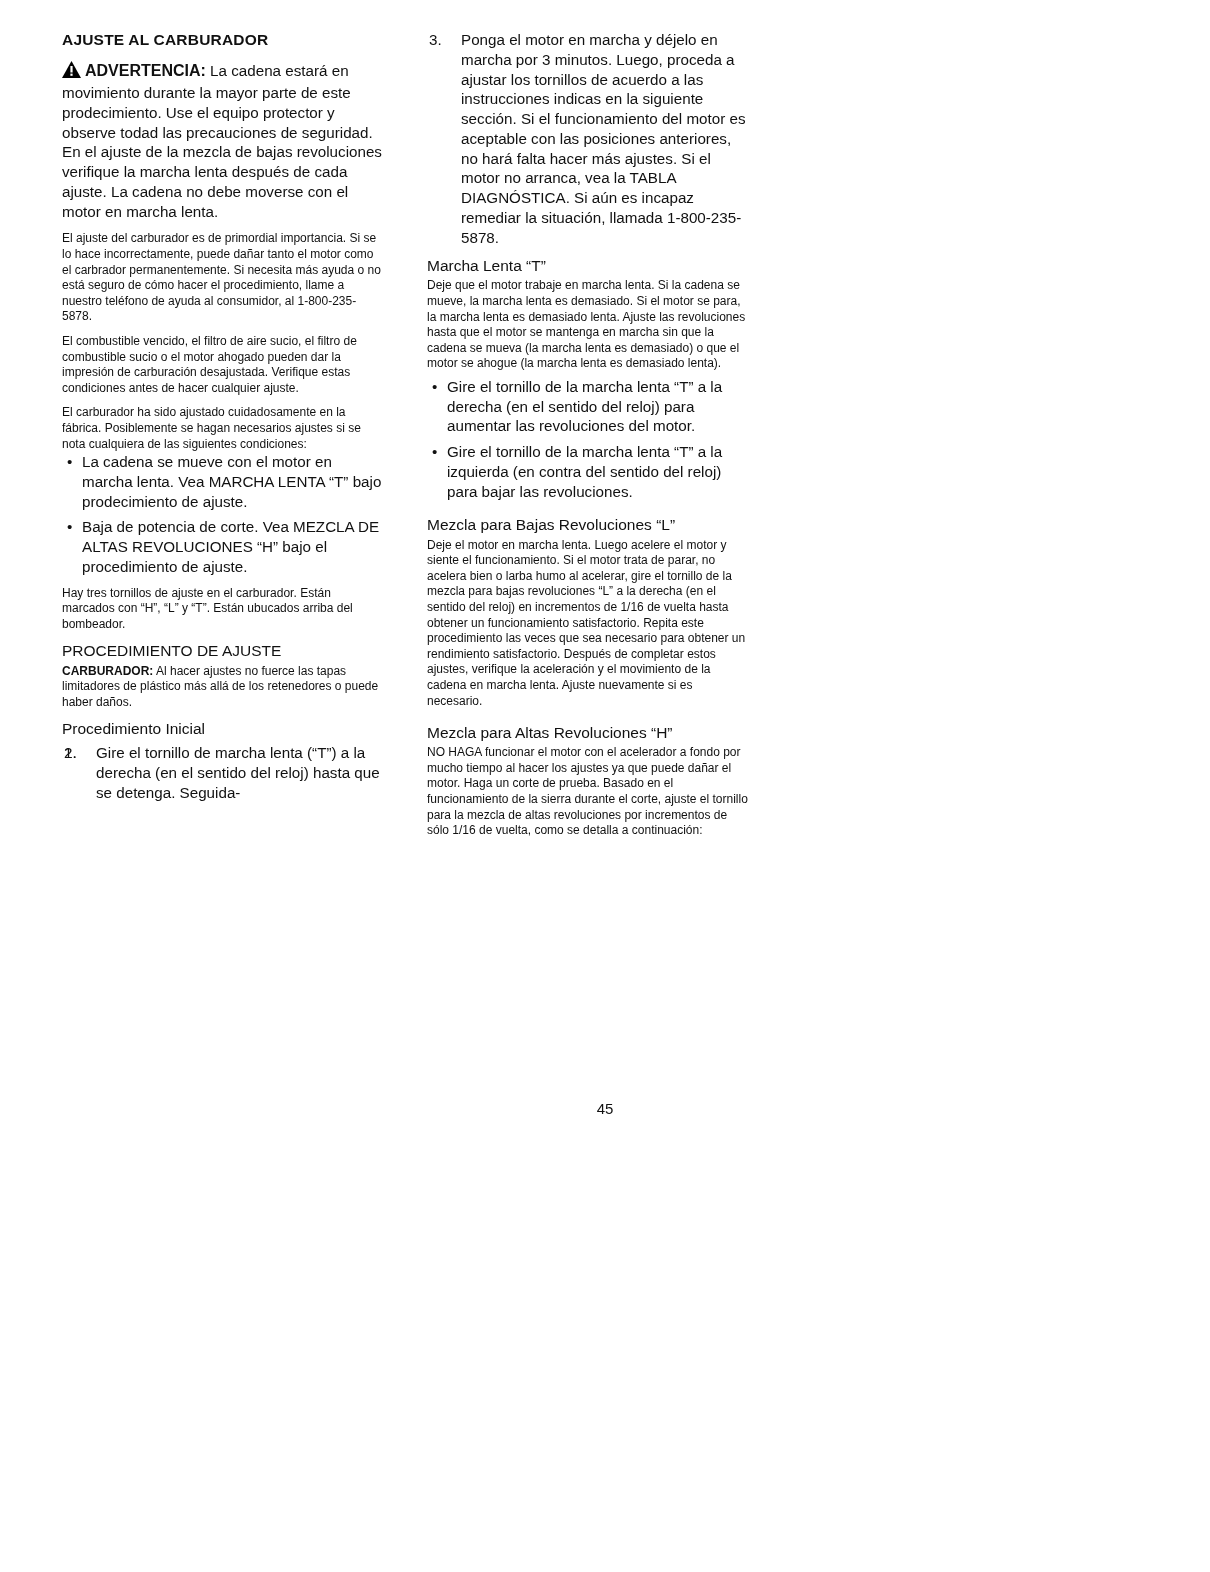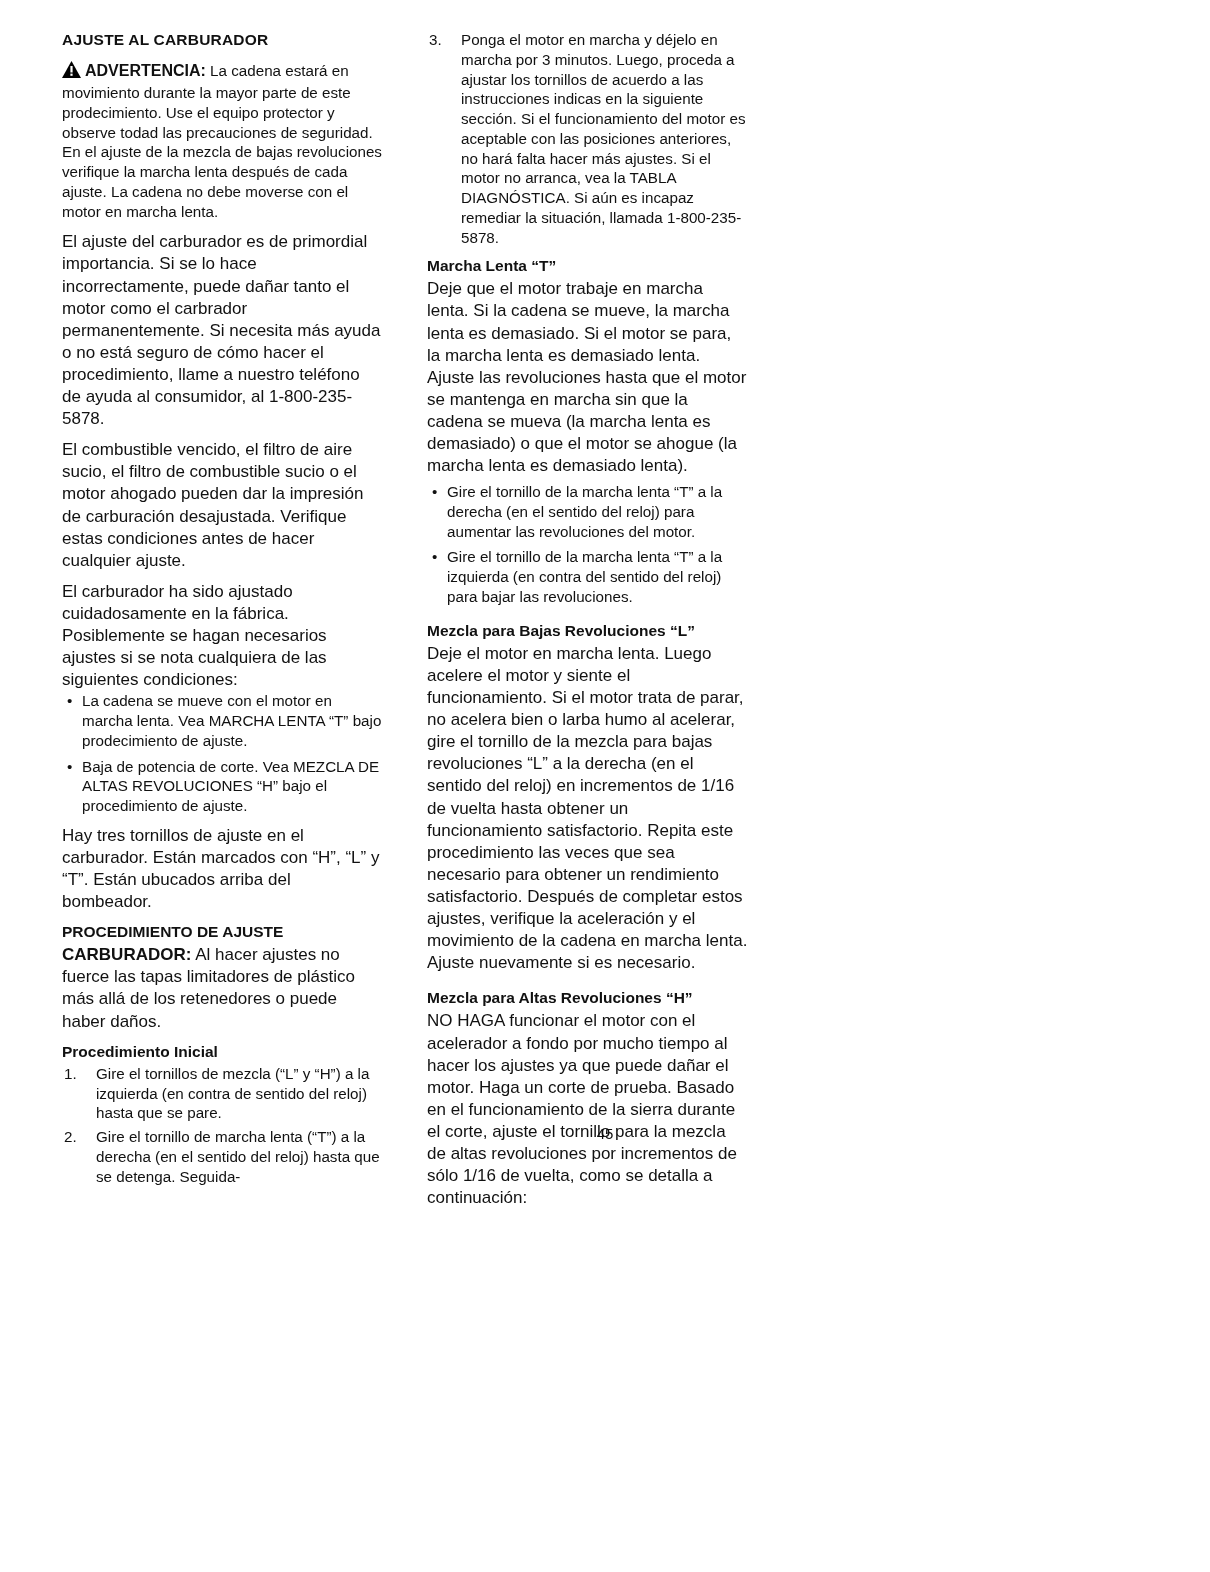--- a/index.html
+++ b/index.html
@@ -36,28 +36,28 @@
 
   h2.section-title {
     font-size: 15.5px;
     font-weight: bold;
     margin: 0 0 12px 0;
     letter-spacing: 0.2px;
     line-height: 1.25;
   }
   h3.sub-title {
     font-size: 15.5px;
-    font-weight: bold;
+    font-weight: normal;
     margin: 14px 0 2px 0;
     line-height: 1.3;
   }
   h3.sub-title.tight { margin-top: 10px; }
 
   p.para {
-    font-size: 17px;
+    font-size: 12px;
     line-height: 1.30;
     margin: 0 0 9px 0;
     text-align: left;
   }
   p.para.nospace { margin-bottom: 0; }
 
   .warning-block {
     font-size: 15.2px;
     line-height: 1.30;
     margin: 0 0 10px 0;
@@ -110,21 +110,21 @@
   }
 
   .cont-para {
     font-size: 15.2px;
     line-height: 1.30;
     margin: 0 0 4px 0;
   }
 
   .page-number {
     position: absolute;
-    top: 1125px;
+    top: 1100px;
     left: 0;
     width: 1210px;
     text-align: center;
     font-size: 15px;
   }
   .bold { font-weight: bold; }
 </style>
 </head>
 <body>
 
@@ -159,21 +159,21 @@
 
       <p class="para">Hay tres tornillos de ajuste en el carburador. Están marcados con “H”, “L” y “T”. Están ubucados arriba del bombeador.</p>
 
       <h3 class="sub-title" style="margin-top:3px;">PROCEDIMIENTO DE AJUSTE</h3>
 
       <p class="para"><span class="bold">CARBURADOR:</span><span>  Al hacer ajustes no fuerce las tapas limitadores de plástico más allá de los retenedores o puede haber daños.</span></p>
 
       <h3 class="sub-title tight" style="margin-top:2px;">Procedimiento Inicial</h3>
 
       <ol class="numbered">
-        <li><span class="num">1.</span><span>Gire el tornillos de mezcla (“L” y “H”) a la izquierda (en contra de sentido del reloj) hasta que se pare.</span></li>
+        <li><span class="num">1.</span></li>
         <li><span class="num">2.</span><span>Gire el tornillo de marcha lenta (“T”) a la derecha (en el sentido del reloj) hasta que se detenga. Seguida-</span></li>
       </ol>
 
     </div>
 
     <div class="col right">
 
 
       <ol class="numbered">
         <li><span class="num">3.</span><span>Ponga el motor en marcha y déjelo en marcha por 3 minutos.  Luego, proceda a ajustar los tornillos de acuerdo a las instrucciones indicas en la siguiente sección.  Si el funcionamiento del motor es aceptable con las posiciones anteriores, no hará falta hacer más ajustes.  Si el motor no arranca, vea la TABLA DIAGNÓSTICA.   Si aún es incapaz remediar la situación, llamada 1-800-235-5878.</span></li>

